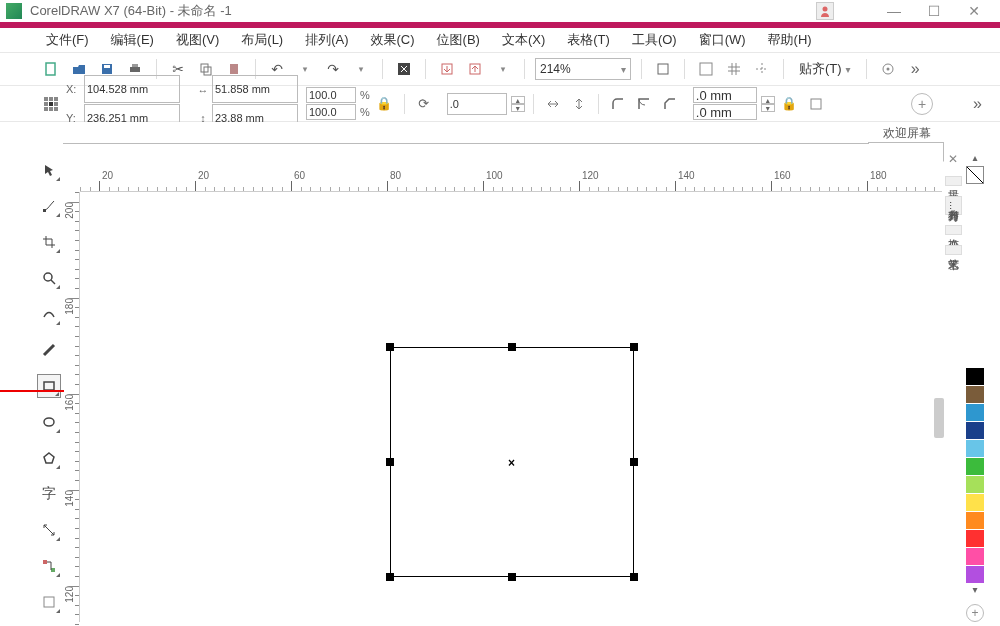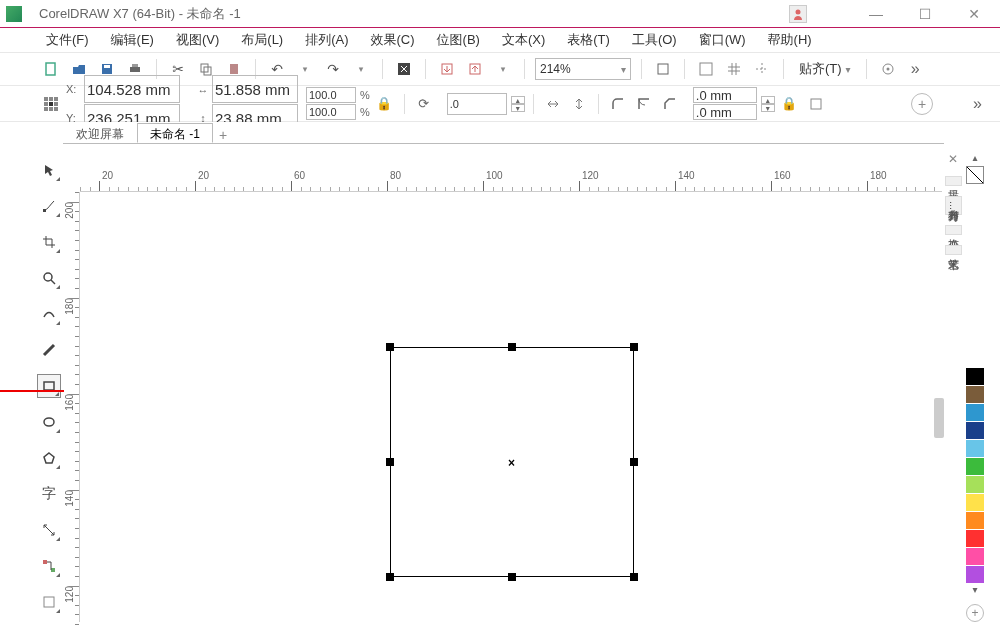--- a/index.html
+++ b/index.html
@@ -1,19 +1,19 @@
 <!DOCTYPE html>
 <html><head>
 <meta charset="utf-8">
 <style>
   * { box-sizing: border-box; margin: 0; padding: 0; font-family: "Microsoft YaHei", Tahoma, sans-serif; }
   body { width: 1000px; height: 626px; background: #fff; overflow: hidden; position: relative; font-size: 12px; color: #333; }
 
   
-  .titlebar { height: 28px; background: #fff; display: flex; align-items: center; padding: 0 6px; border-bottom: 1px solid #be185d; gap: 9px; }
+  .titlebar { height: 28px; background: #fff; display: flex; align-items: center; padding: 0 6px; border-bottom: 6px solid #be185d; }
   .titlebar .logo { width: 16px; height: 16px; background: linear-gradient(135deg,#4a6,#285); margin-right: 8px; }
   .titlebar .title { font-size: 13px; color: #666; flex: 0 0 auto; }
   .titlebar .spacer { flex: 1; }
   .titlebar .user { width: 18px; height: 18px; background: #eee; border: 1px solid #ccc; margin-right: 40px; display:flex;align-items:center;justify-content:center; }
   .titlebar .winbtn { width: 40px; height: 24px; display: flex; align-items: center; justify-content: center; color: #888; font-size: 14px; }
 
   
   .menubar { height: 24px; background: #fff; display: flex; align-items: center; padding: 0 8px 0 40px; gap: 10px; }
   .menubar .menu { font-size: 13px; color: #333; padding: 2px 6px; }
 
@@ -25,36 +25,36 @@
   .zoom-combo .val { flex:1; }
   .zoom-combo .arrow { color:#888; font-size:10px; }
   .snap-combo { height: 22px; border: 1px solid transparent; display:flex; align-items:center; padding: 0 4px; gap:4px; font-size:13px; }
   .more { font-size: 16px; color:#666; padding: 0 6px; }
 
   
   .propbar { height: 36px; background: #fff; border-bottom: 1px solid #e8e8e8; display: flex; align-items: center; padding: 0 12px 0 40px; gap: 4px; }
   .coord-block { display:flex; flex-direction:column; gap:1px; }
   .coord-row { display:flex; align-items:center; gap:2px; }
   .coord-label { width: 16px; font-size: 11px; color:#666; }
-  .coord-field { width: 96px; height: 16px; border:1px solid #bbb; font-size:15px; padding: 13px 2px; display:flex; align-items:center; }
+  .coord-field { width: 96px; height: 16px; border:1px solid #bbb; font-size:11px; padding: 13px 2px; display:flex; align-items:center; }
   .lock-icon { width: 14px; display:flex; align-items:center; justify-content:center; color:#666; font-size:11px;}
   .pct-block { display:flex; flex-direction:column; gap:1px; margin-left:4px; }
   .pct-field { width: 50px; height:16px; border:1px solid #bbb; font-size:11px; padding:0 2px; display:flex; align-items:center;}
   .pct-unit { font-size:11px; color:#666; margin-left:2px; }
   .angle-field { width: 60px; height: 22px; border:1px solid #bbb; font-size:11px; padding:0 2px; display:flex; align-items:center; margin-left:8px;}
   .outline-group { display:flex; align-items:center; gap:4px; margin-left:8px; }
   .outline-field { display:flex; flex-direction:column; gap:1px; }
   .outline-val { width:64px; height:16px; border:1px solid #bbb; font-size:13px; padding:0 2px; display:flex; align-items:center; }
   .stepper { width:14px; display:flex; flex-direction:column; }
   .stepper span { height:8px; font-size:8px; line-height:8px; text-align:center; color:#666; border:1px solid #bbb; }
   .prop-icon { width:22px; height:22px; display:flex; align-items:center; justify-content:center; color:#666; font-size:13px; }
   .plus-circle { width:22px; height:22px; border-radius:50%; border:1px solid #bbb; display:flex; align-items:center; justify-content:center; color:#888; font-size:14px; }
 
   
-  .doctabs { position:absolute; left:63px; right:56px; top:122px; height:22px; background:#fff; display:flex; align-items:flex-end; border-bottom:1px solid #bbb; }
+  .doctabs { position:absolute; left:63px; right:56px; top:122px; height:22px; background:#fff; display:flex; align-items:flex-end; border-bottom:1px solid #bbb;flex-direction:column; }
   .doctab { height:20px; padding:2px 12px; font-size:12px; color:#555; border:1px solid transparent; }
   .doctab.active { background:#fff; border:1px solid #bbb; border-bottom:1px solid #fff; color:#000; }
   .tab-add { width:20px; text-align:center; color:#888; font-size:14px; }
 
   
   .toolbox { position:absolute; left:34px; top:152px; width:30px; bottom:4px; background:#fff; display:flex; flex-direction:column; align-items:center; gap:12px; padding-top:6px; }
   .tool { width:24px; height:24px; display:flex; align-items:center; justify-content:center; color:#444; font-size:15px; position:relative; }
   .tool .fly { position:absolute; right:1px; bottom:1px; width:0;height:0; border-left:4px solid transparent; border-bottom:4px solid #666; }
   .tool.selected { border:1px solid #888; background:#f4f4f4; }
 

